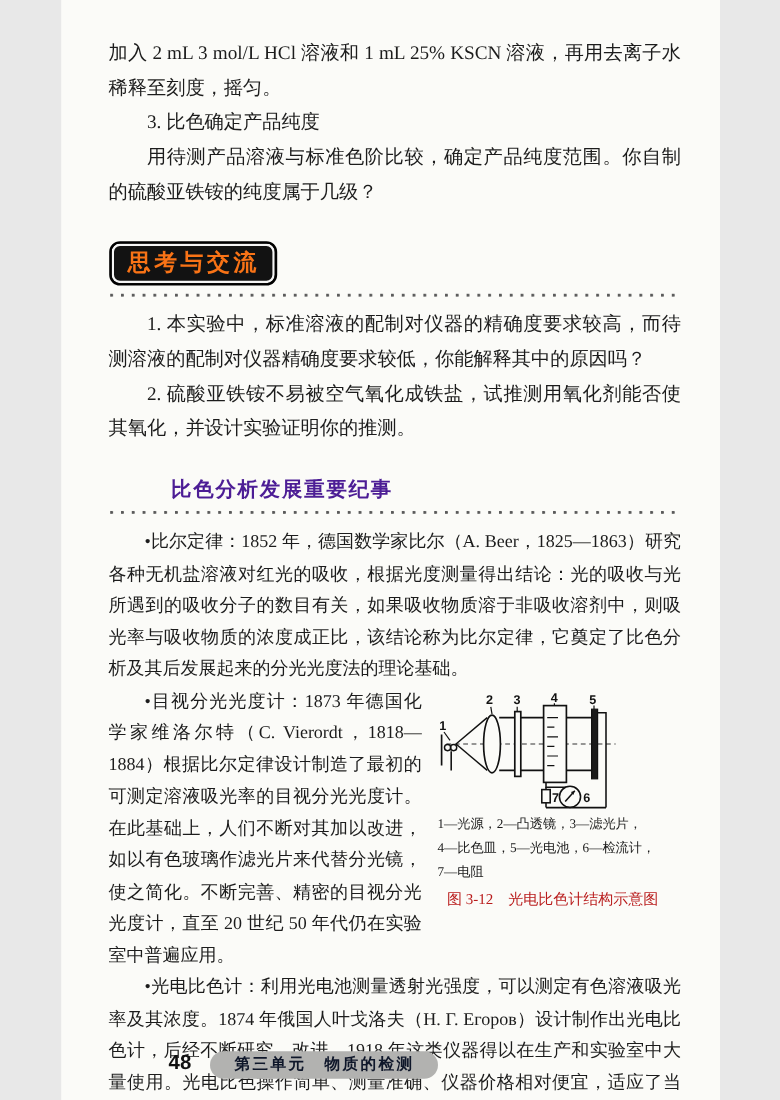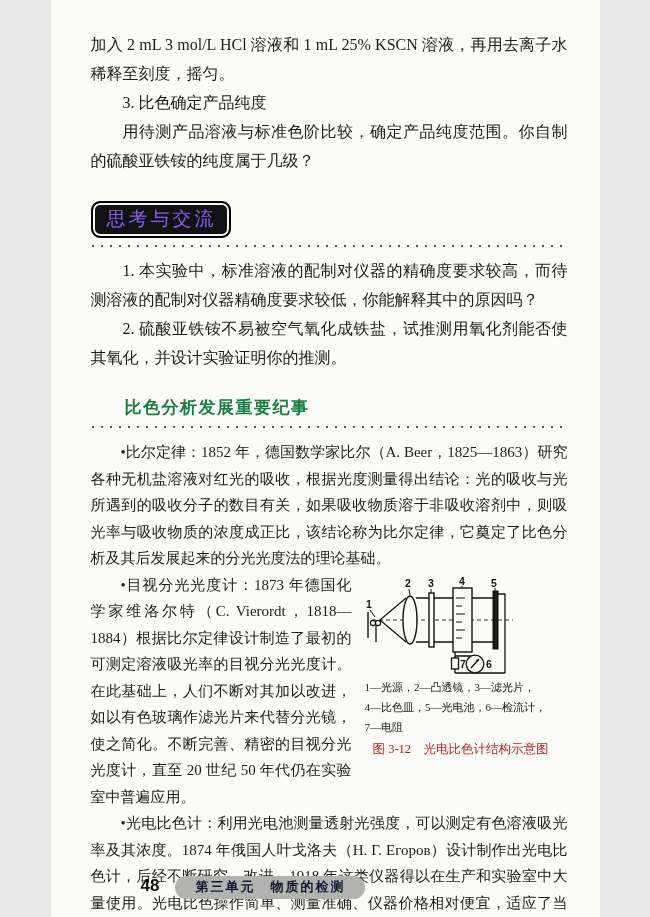--- a/index.html
+++ b/index.html
@@ -14,31 +14,31 @@
     overflow: hidden;
   }
   .content { padding: 30px 32px 0 40px; }
   p.b16 { font-size: 16px; line-height: 29px; text-align: justify; }
   .indent { text-indent: 2em; }
 
   .badge-row { display: flex; align-items: center; }
   .badge {
     display: inline-block;
     font-family: "Liberation Sans", "DejaVu Sans", sans-serif;
-    font-weight: normal; font-size: 19px; letter-spacing: 3px;
-    color: #8b5cf6; background: #121212;
+    font-weight: bold; font-size: 19px; letter-spacing: 3px;
+    color: #f97316; background: #121212;
     padding: 3px 12px 4px 14px;
     border: 2px solid #000; border-radius: 9px;
     box-shadow: inset 0 0 0 2px #f5f5f5;
   }
   .hist-title {
-    margin-left: 34px;
+    margin-left: 52px;
     font-family: "Liberation Sans", "DejaVu Sans", sans-serif;
     font-weight: bold; font-size: 17px; letter-spacing: 1.5px;
-    color: #15803d;
+    color: #4c1d95;
   }
   .dotted {
     margin-top: 6px; height: 4px; width: 100%;
     background-image: radial-gradient(circle at 2px 2px, #5a5a5a 1.1px, transparent 1.45px);
     background-size: 9px 4px; background-repeat: repeat-x;
   }
   .sec-think { margin-top: 26px; }
   .sec-think .items { margin-top: 8px; }
   .sec-hist { margin-top: 24px; }
 

